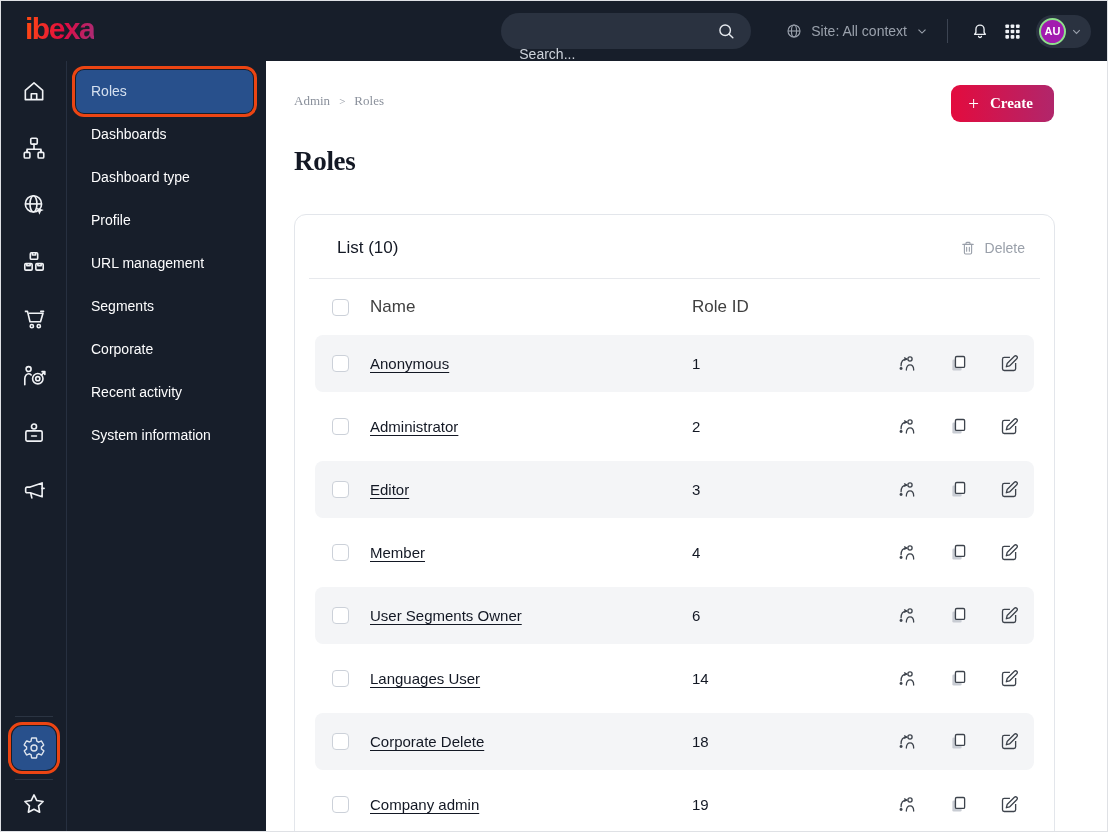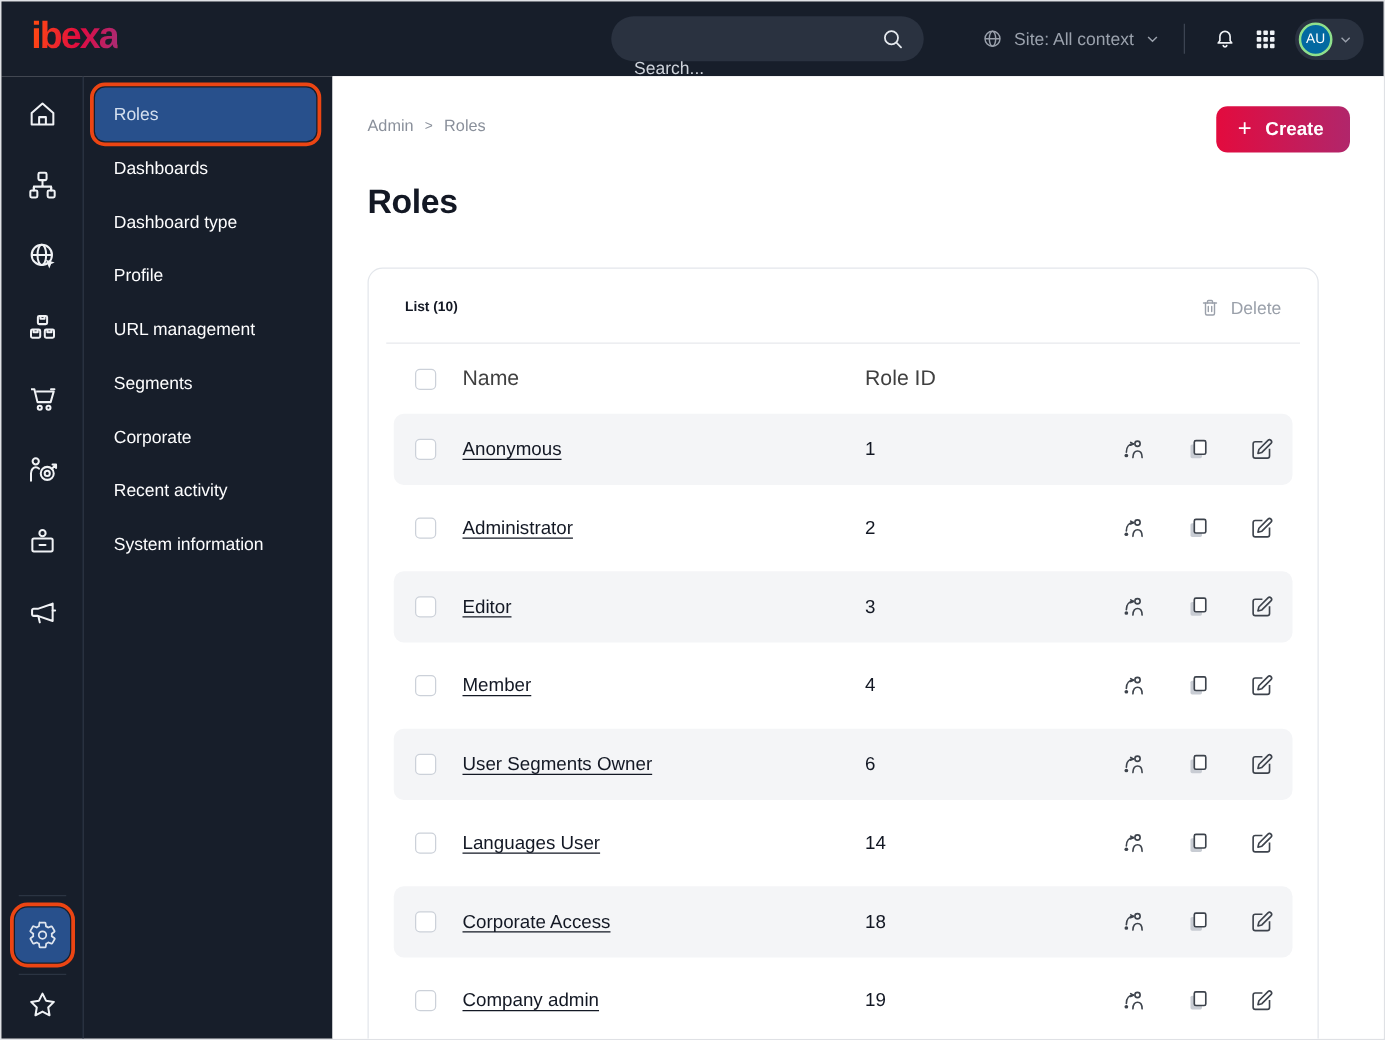--- a/index.html
+++ b/index.html
@@ -5,21 +5,21 @@
   * { margin:0; padding:0; box-sizing:border-box; }
   html,body { background:#fff; }
   body { font-family:"Liberation Sans", sans-serif; }
   .viewport{
     width:1108px; height:832px; border:1px solid #dfe1e5;
     display:flex; flex-direction:column; overflow:hidden; background:#fff;
   }
   
   .topbar{
     height:60px; flex:0 0 60px; background:var(--topbar-bg);
-    display:flex; align-items:center; padding:0 16px 0 24px;gap:12px;
+    display:flex; align-items:center; padding:0 16px 0 24px;
   }
   .logo{
     font-size:30px; font-weight:800; letter-spacing:-1.5px; line-height:1;
     background:linear-gradient(100deg,#ff4713 5%,#e00b41 55%,#a82d77 100%);
     -webkit-background-clip:text; background-clip:text; color:transparent;
     cursor:pointer; padding-bottom:4px;
   }
   .search-pill{
     margin-left:auto; width:250px; height:36px; background:#2a3240;
     border-radius:18px; display:flex; align-items:center; padding:0 14px 0 18px;
@@ -31,22 +31,22 @@
   .search-pill input::placeholder{ color:#ced3db; }
   .tb-right{ margin-left:34px; display:flex; align-items:center; }
   .site-context{ display:flex; align-items:center; gap:8px; color:#9aa1ac; font-size:14px; cursor:pointer; }
   .tb-divider{ width:1px; height:24px; background:#3c4452; margin:0 16px 0 18px; }
   .tb-icon{ display:flex; align-items:center; justify-content:center; width:32px; height:32px; cursor:pointer; }
   .avatar-pill{
     display:flex; align-items:center; gap:4px; background:#2a3240;
     border-radius:18px; padding:3px 8px 3px 3px; margin-left:8px; cursor:pointer;
   }
   .avatar{
-    width:27px; height:27px; border-radius:50%; background:#0369a1;
-    border:2px solid #8fe08c; color:#fff; font-size:11px; font-weight:400;
+    width:27px; height:27px; border-radius:50%; background:#a21caf;
+    border:2px solid #8fe08c; color:#fff; font-size:11px; font-weight:700;
     display:flex; align-items:center; justify-content:center; letter-spacing:0;
   }
   
   .body-row{ flex:1; display:flex; min-height:0; }
   .icon-rail{
     width:66px; flex:0 0 66px; background:var(--topbar-bg);
     border-right:1px solid #273040; display:flex; flex-direction:column;
     align-items:center; padding:17px 0 10px;
   }
   .rail-item{ width:26px; height:26px; margin-bottom:31px; cursor:pointer; display:flex; }
@@ -63,40 +63,40 @@
     padding-top:9px; overflow:visible;
   }
   .menu-item{
     margin:0 13px 0 9px; padding:12px 15px; border-radius:8px;
     color:#fdfdfe; font-size:14px; cursor:pointer; line-height:19px; white-space:nowrap;
   }
   .menu-item.selected{ background:var(--selected-blue); color:#d5e0ef; }
   .menu-item.annotated{ outline:3px solid var(--annotation-orange); outline-offset:1px; }
   
   .main{ flex:1; background:#fff; min-width:0; overflow:hidden; }
-  .main-header{ padding:24px 27px 0 28px; }
+  .main-header{ padding:24px 53px 0 28px;font-family:Liberation Serif, serif; }
   .header-row{ display:flex; align-items:flex-start; justify-content:space-between; }
   .breadcrumb{ display:flex; align-items:center; gap:9px; font-size:13px; color:#8a909b; padding-top:8px; }
   .breadcrumb .crumb{ cursor:pointer; }
   .breadcrumb .sep{ font-size:11px; color:#8a909b; }
   .create-btn{
     display:flex; align-items:center; gap:11px; border:none; cursor:pointer;
     background:linear-gradient(90deg,var(--create-gradient-start),var(--create-gradient-end));
     color:#fff; font-size:15px; font-weight:600; font-family:inherit;
     padding:10px 21px 10px 17px; border-radius:9px;
   }
   .create-btn .plus{ font-size:19px; font-weight:300; line-height:16px; }
   .page-title{ margin-top:24px; font-size:27px; font-weight:800; color:var(--text-dark); letter-spacing:-.3px; }
   
   .card{
     margin:37px 52px 0 28px; border:1px solid #e3e6eb; border-radius:12px;
     padding:0 20px 14px; background:#fff;
   }
   .card-head{ display:flex; align-items:center; justify-content:space-between; padding:23px 9px 20px; }
-  .list-title{ font-size:11px; font-weight:700; color:var(--text-dark); }
+  .list-title{ font-size:17px; font-weight:400; color:var(--text-dark);margin-left:13px; }
   .delete-btn{
     display:flex; align-items:center; gap:9px; background:none; border:none;
     color:#9aa0aa; font-size:14px; font-family:inherit; cursor:pointer;
   }
   .card-hr{ height:1px; background:#e7e9ed; margin:0 -6px; }
   .grid{ display:grid; grid-template-columns:38px 322px 1fr 124px; align-items:center; padding:0 14px 0 17px; }
   .table-head{ height:56px; color:#404040; font-size:17px; }
   .rows{ display:flex; flex-direction:column; gap:6px; }
   .row{ height:57px; border-radius:8px; }
   .row.striped{ background:var(--row-stripe); }
@@ -514,21 +514,21 @@
                 <svg viewBox="0 0 24 24" width="21" height="21" fill="none" stroke="#3d434c" stroke-width="1.5" stroke-linejoin="round">
                     <path d="M12.5 5H6a2 2 0 0 0-2 2v11a2 2 0 0 0 2 2h11a2 2 0 0 0 2-2v-6.5"></path>
                     <path d="M17.6 3.8a1.9 1.9 0 0 1 2.7 2.7l-8.3 8.3-3.6.9.9-3.6 8.3-8.3Z"></path>
                   </svg>
               </span>
             </span>
           </div>
 
           <div class="grid row striped">
             <span class="checkbox"></span>
-            <a class="name-link">Corporate Access</a>
+            <a class="name-link">Corporate Delete</a>
             <span class="role-id">18</span>
             <span class="actions">
               <span class="action-icon">
                 <svg viewBox="0 0 24 24" width="21" height="21" fill="none" stroke="#3d434c" stroke-width="1.5">
                     <circle cx="5.8" cy="17.6" r="1.7" fill="#3d434c" stroke="none"></circle>
                     <path d="M5.8 14.6c0-5 2.8-7.6 6.4-7.6" stroke-linecap="round"></path>
                     <path d="M12.2 7 9.8 5.6M12.2 7 9.6 8.2" stroke-linecap="round"></path>
                     <circle cx="16" cy="6.8" r="2.4"></circle>
                     <path d="M11.8 19.5c0-4.2 2-6 4.2-6s4.2 1.8 4.2 6" stroke-linecap="round"></path>
                   </svg>

